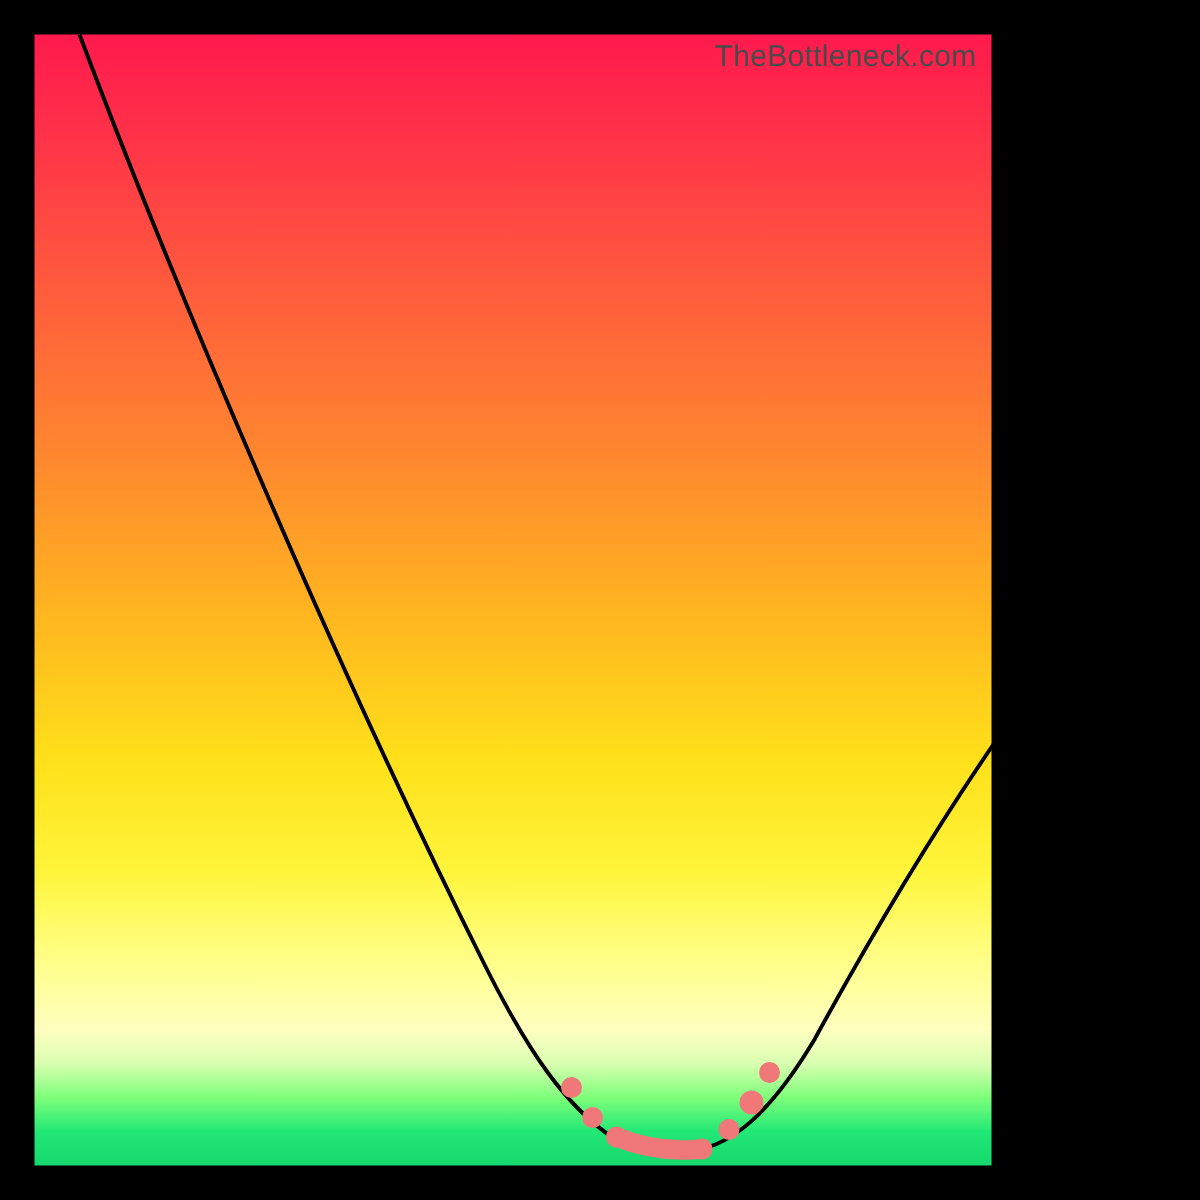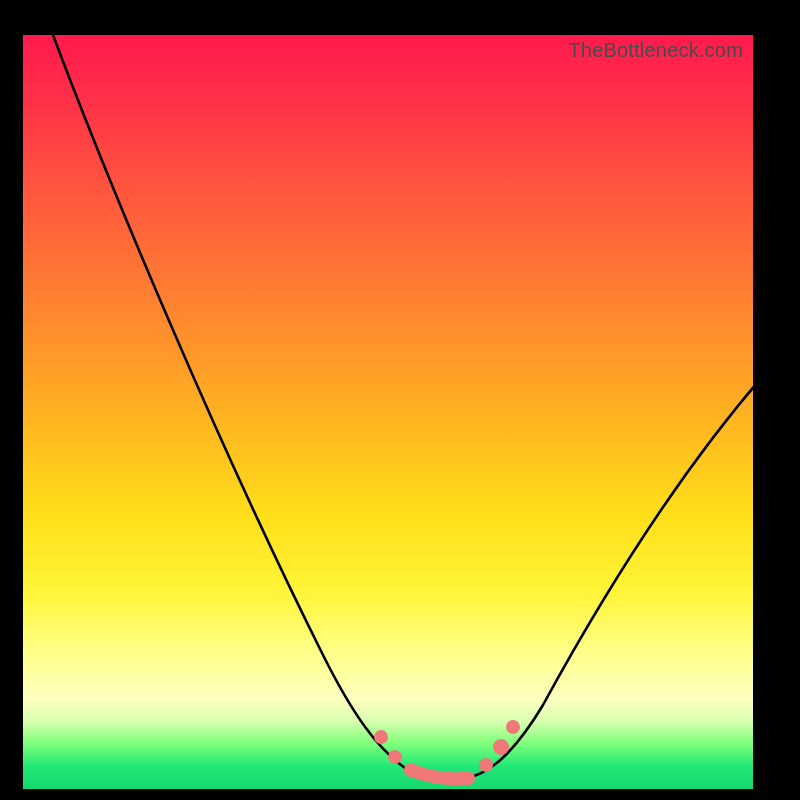--- a/index.html
+++ b/index.html
@@ -15,22 +15,22 @@
     position: absolute;
     left: 0;
     top: 0;
     width: 800px;
     height: 800px;
     background: #000;
   }
   .plot {
     position: absolute;
     left: 23px;
-    top: 35px;
-    width: 730px;
+    top: 23px;
+    width: 638px;
     height: 754px;
     
     background: linear-gradient(
       to bottom,
       #ff1a4d 0%,
       #ff2f49 8%,
       #ff5a3d 22%,
       #ff8a2e 38%,
       #ffb81f 52%,
       #ffe01a 64%,

